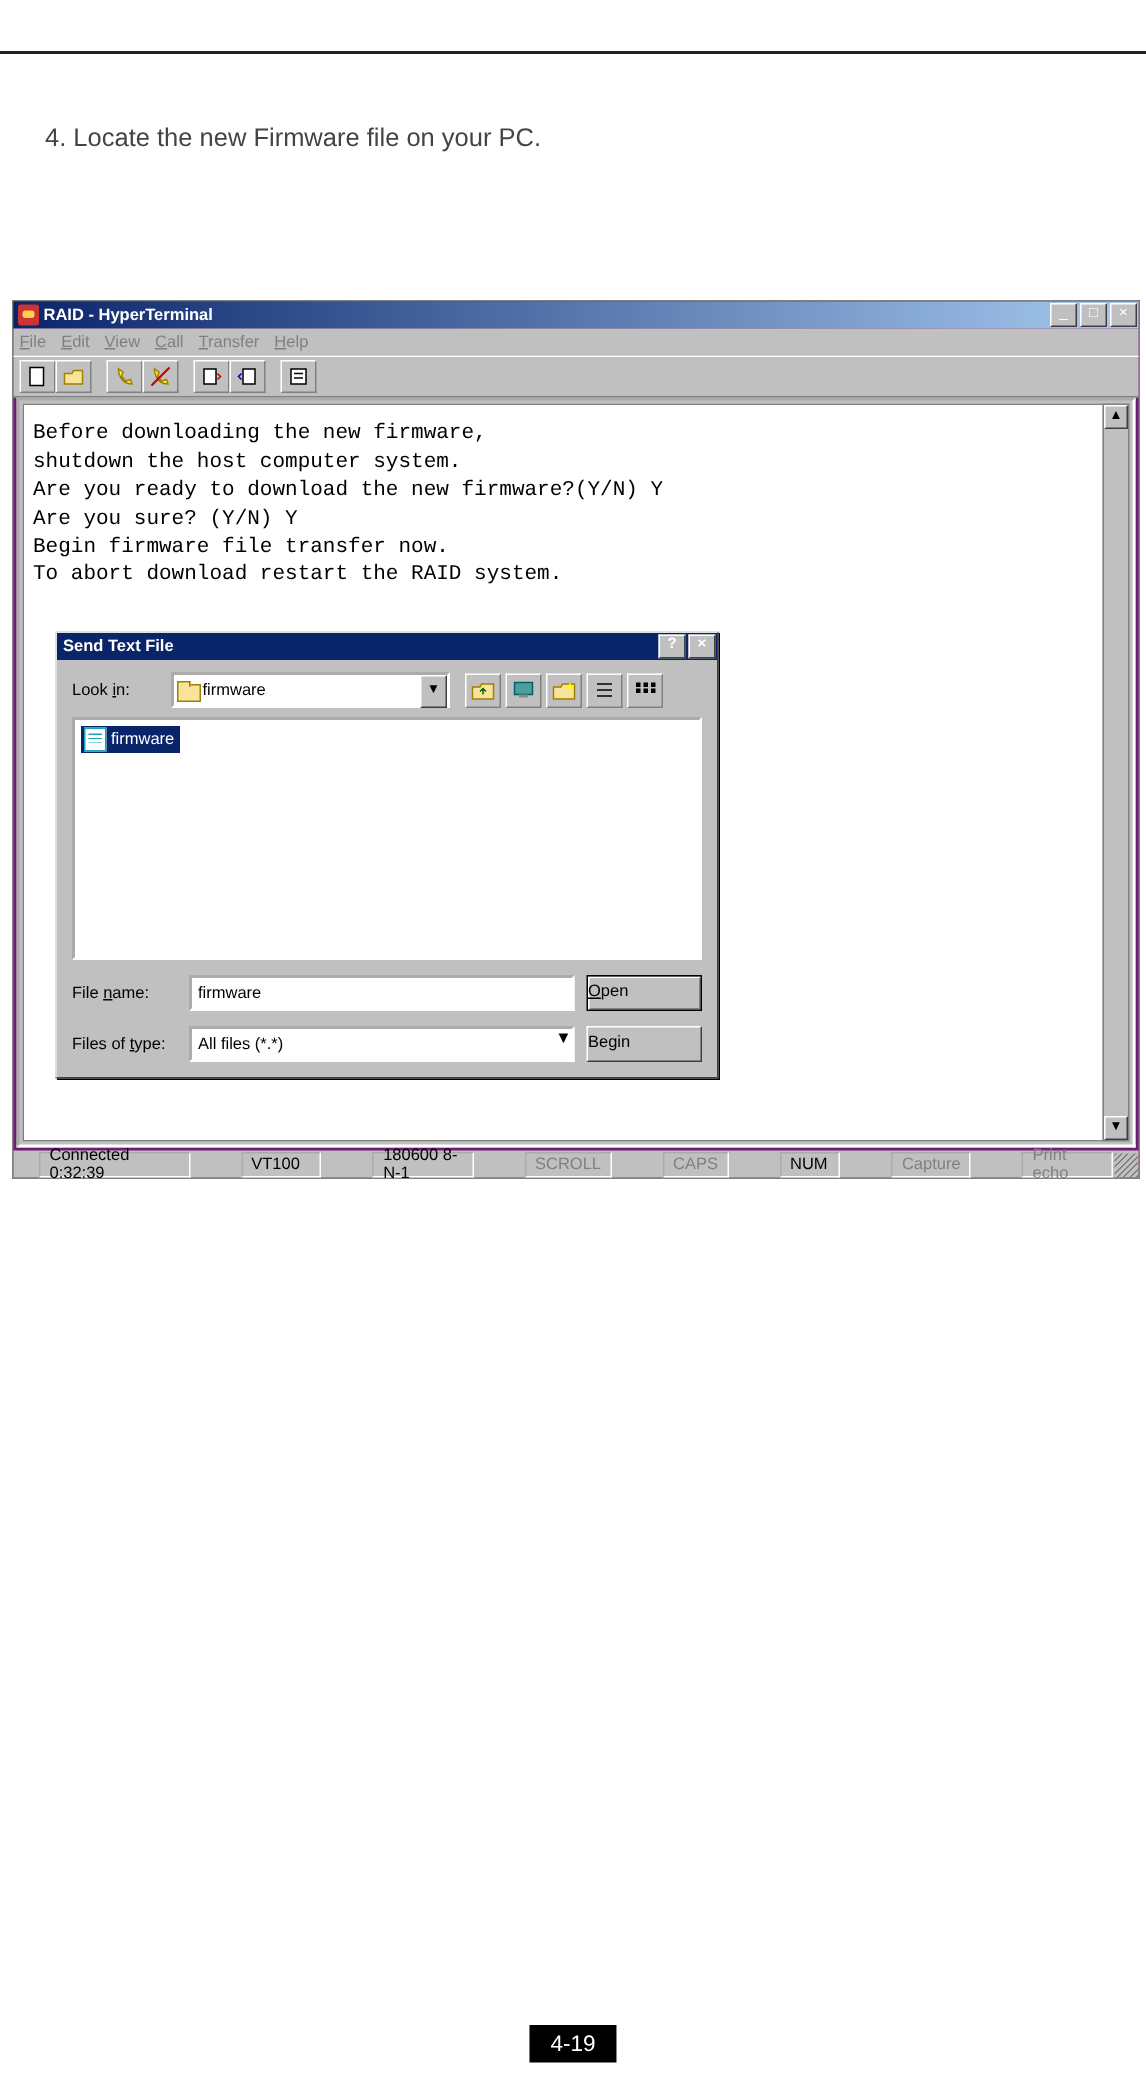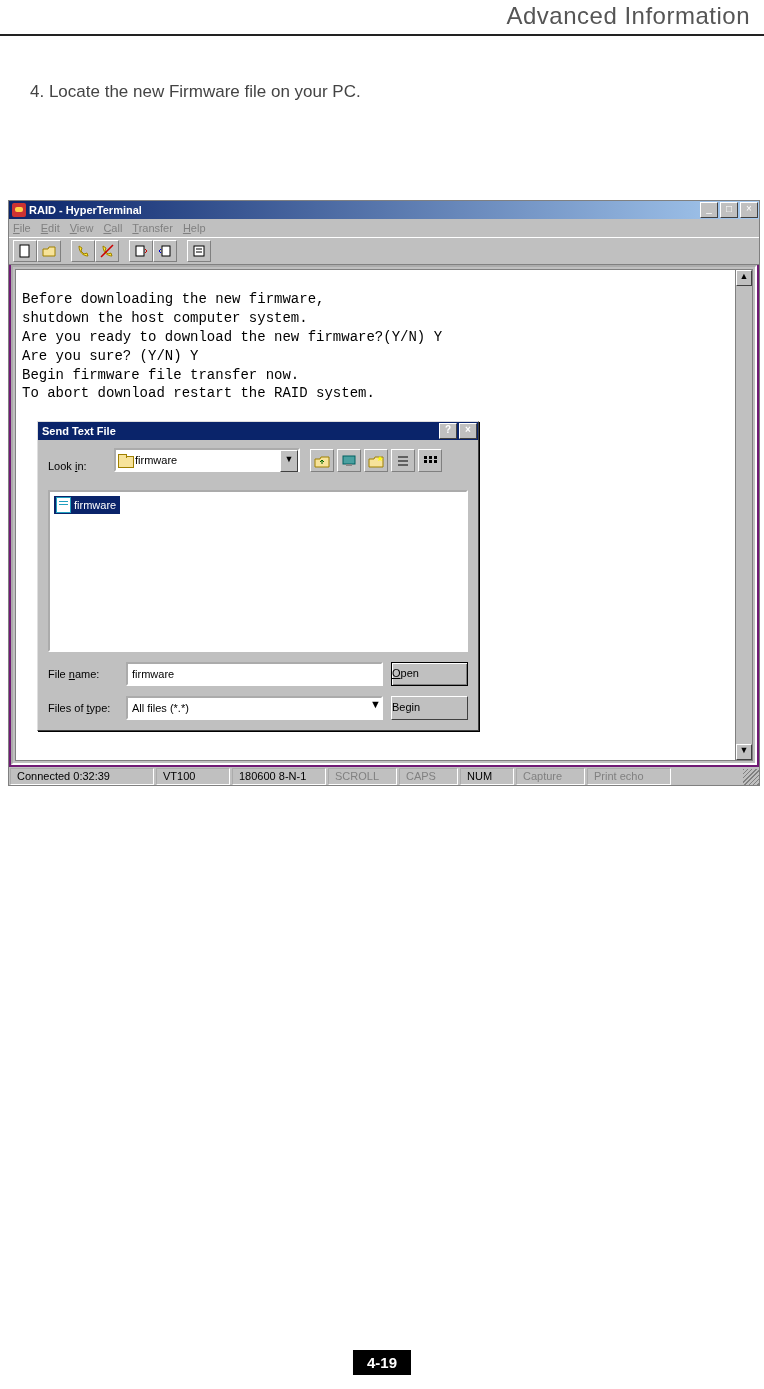--- a/index.html
+++ b/index.html
@@ -14,60 +14,59 @@
 .tb-text{font-weight:700;flex:1}
 .tb-btns{display:flex}
 .tb-btn{width:16px;height:14px;margin:2px 1px;background:#c0c0c0;border:1px solid #fff;border-right-color:#404040;border-bottom-color:#404040;font-size:10px;line-height:11px;text-align:center;font-family:Marlett,Arial}
 .menubar{height:18px;background:#c0c0c0;display:flex;align-items:center;padding-left:4px;gap:10px;color:#808080}
 .menubar span{color:#808080}
 .menubar span u{text-decoration:underline}
 .toolbar{height:26px;background:#c0c0c0;border-top:1px solid #fff;border-bottom:1px solid #808080;display:flex;align-items:center;padding-left:4px;gap:2px}
 .tgrp{display:flex;gap:0;margin-right:8px}
 .tbtn{width:22px;height:20px;background:#c0c0c0;border:1px solid #fff;border-right-color:#808080;border-bottom-color:#808080;display:flex;align-items:center;justify-content:center}
 .term-wrap{position:absolute;top:64px;left:2px;right:2px;bottom:20px;background:#c0c0c0;border:2px inset #fff}
-.term{position:absolute;top:2px;left:2px;right:18px;bottom:2px;background:#fff;border:1px solid #808080;font-family:'Courier New',monospace;font-size:14px;padding:20px 6px;white-space:pre;overflow:hidden;line-height:1.35}
+.term{position:absolute;top:2px;left:2px;right:18px;bottom:2px;background:#fff;border:1px solid #808080;font-family:'Courier New',monospace;font-size:14px;padding:10px 6px;white-space:pre;overflow:hidden;line-height:1.35}
 .vscroll{position:absolute;top:2px;right:2px;bottom:2px;width:16px;background:#c0c0c0;border:1px solid #808080}
 .vscroll .arr{width:14px;height:14px;background:#c0c0c0;border:1px solid #fff;border-right-color:#404040;border-bottom-color:#404040;text-align:center;line-height:11px;font-size:9px;position:absolute}
 .arr.up{top:0}
 .arr.dn{bottom:0}
 .dialog{position:absolute;top:220px;left:28px;width:440px;background:#c0c0c0;border:1px solid #dfdfdf;border-right-color:#404040;border-bottom-color:#404040;box-shadow:1px 1px 0 #000}
 .dlg-title{height:18px;background:#0a246a;color:#fff;display:flex;align-items:center;font-weight:700;padding-left:4px}
 .dlg-title .sp{flex:1}
 .dlg-title .tb-btn{margin-top:1px}
 .dlg-body{padding:8px 10px 10px}
-.row{display:flex;align-items:flex-end;margin-bottom:18px;gap:6px}
+.row{display:flex;align-items:center;margin-bottom:6px;gap:6px}
 .lbl{width:60px}
 .combo{flex:0 0 180px;height:20px;background:#fff;border:2px inset #fff;display:flex;align-items:center;padding-left:2px;position:relative}
 .combo .fold{width:14px;height:12px;margin-right:3px;position:relative}
 .fold::before{content:'';position:absolute;width:14px;height:10px;top:2px;background:#f7e39a;border:1px solid #a08000}
 .fold::after{content:'';position:absolute;width:7px;height:3px;top:0;left:0;background:#f7e39a;border:1px solid #a08000;border-bottom:none}
 .combo .dd{position:absolute;right:0;top:0;width:16px;height:100%;background:#c0c0c0;border:1px solid #fff;border-right-color:#404040;border-bottom-color:#404040;text-align:center;font-size:9px;line-height:16px}
 .ibtns{display:flex;gap:3px;margin-left:4px}
 .ibtn{width:22px;height:21px;background:#c0c0c0;border:1px solid #fff;border-right-color:#808080;border-bottom-color:#808080;display:flex;align-items:center;justify-content:center}
 .filelist{height:150px;background:#fff;border:2px inset #fff;padding:4px}
 .selfile{display:inline-flex;align-items:center;background:#0a246a;color:#fff;padding:1px 4px 1px 2px}
 .doc-ico{width:13px;height:14px;background:#fff;border:1px solid #20a0c0;margin-right:3px;position:relative}
 .doc-ico::after{content:'';position:absolute;top:3px;left:2px;right:2px;height:6px;background:repeating-linear-gradient(#20a0c0 0 1px,transparent 1px 3px)}
 .row2{display:flex;align-items:center;margin-top:10px;gap:8px}
 .lbl2{width:70px}
 .textin{flex:1;height:20px;background:#fff;border:2px inset #fff;padding:0 4px;display:flex;align-items:center}
 .dbtn{width:75px;height:22px;background:#c0c0c0;border:1px solid #fff;border-right-color:#404040;border-bottom-color:#404040;line-height:20px}
 .dbtn.def{border:1px solid #000;box-shadow:inset 1px 1px 0 #fff,inset -1px -1px 0 #808080}
 .status{position:absolute;left:0;right:0;bottom:0;height:18px;background:#c0c0c0;display:flex;align-items:center;font-size:11px}
-.status .cell{border:1px inset #fff;height:15px;margin:0 1px;padding:0 6px;display:flex;align-items:center}
+.status .cell{border:1px inset #fff;height:15px;margin:0 17px;padding:0 6px;display:flex;align-items:center}
 .status .cell.dim{color:#808080}
 .resize{width:16px;height:16px;position:absolute;right:0;bottom:0;background:repeating-linear-gradient(135deg,#808080 0 1px,transparent 1px 3px)}
-.footer{position:absolute;bottom:14px;left:50%;transform:translateX(-50%);background:#000;color:#fff;font-weight:700;padding:4px 14px;font-family:'Century Gothic',Arial,sans-serif;font-size:15px}
+.footer{position:absolute;bottom:14px;left:50%;transform:translateX(-50%);background:#000;color:#fff;font-weight:400;padding:4px 14px;font-family:'Century Gothic',Arial,sans-serif;font-size:15px}
 svg{display:block}
 </style>
 </head>
 <body>
 <div class="page">
 
-<div class="header-title">Advanced Information</div>
 <div class="header-rule"></div>
 <div class="step-text">4. Locate the new Firmware file on your PC.</div>
 
 <div class="shot">
 
   <div class="titlebar">
     <div class="tb-icon"></div>
     <div class="tb-text">RAID - HyperTerminal</div>
     <div class="tb-btns">
       <div class="tb-btn">_</div>

